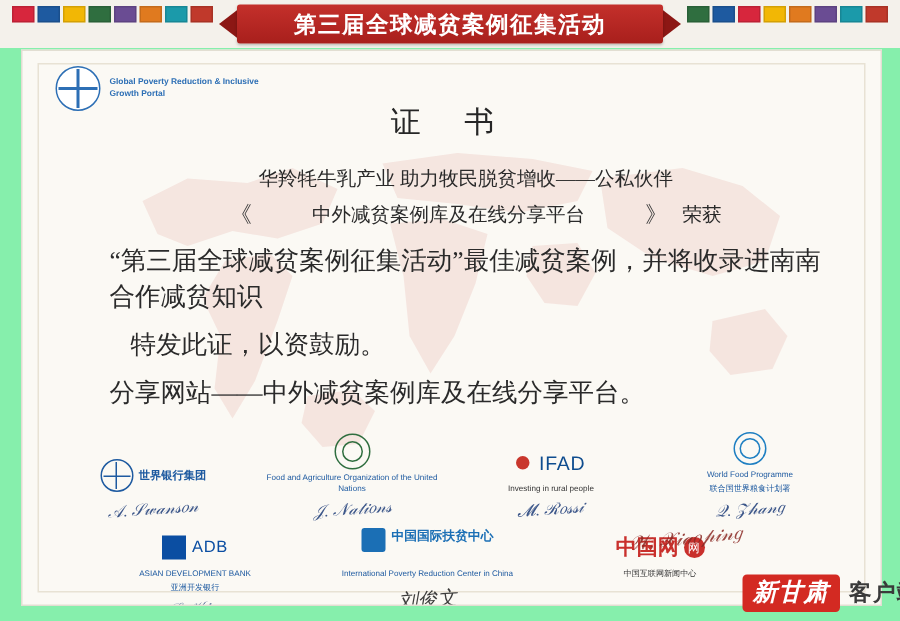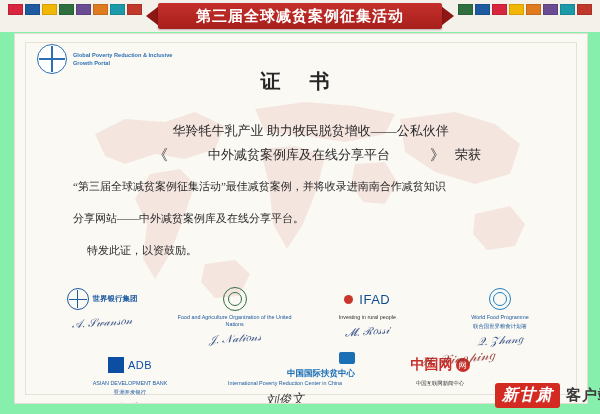--- a/index.html
+++ b/index.html
@@ -148,26 +148,26 @@
 
   .cert-title {
     position: absolute;
     top: 34px;
     left: 0; right: 0;
     text-align: center;
     font-size: 20px;
     letter-spacing: 12px;
     color: #262626;
     font-family: "Liberation Serif", serif;
-    font-weight: bold;
+    font-weight: normal;
   }
 
   .cert-body {
     position: absolute;
-    left: 58px; top: 84px;
+    left: 58px; top: 72px;
     right: 30px;
     color: #2a2a2a;
     font-family: "Liberation Serif", serif;
   }
   .line-award {
     font-size: 13px;
     line-height: 22px;
     text-align: center;
     padding: 0 36px;
   }
@@ -182,36 +182,36 @@
     font-size: 15px;
     color: #3a3a3a;
     padding: 0 4px;
   }
   .award-verb {
     font-size: 13px;
     padding-left: 6px;
     white-space: nowrap;
   }
   .para {
-    font-size: 11px;
+    font-size: 17px;
     line-height: 24px;
     margin-top: 8px;
     text-indent: 0;
   }
   .para.indent { text-indent: 14px; }
 
   
   .orgs-row1 {
     position: absolute;
     left: 28px;
     top: 252px;
     width: 516px;
     display: flex;
     justify-content: space-between;
-    align-items: flex-start;
+    align-items: flex-end;
   }
   .org {
     width: 118px;
     text-align: center;
     position: relative;
   }
   .org-mark {
     height: 26px;
     display: flex;
     align-items: center;
@@ -308,23 +308,22 @@
     background: #0b4ea2;
   }
   .adb-label {
     font-size: 11px;
     font-weight: normal;
     color: #0b4ea2;
     letter-spacing: 0.5px;
   }
   .cn-center-mark {
     display: flex;
-    align-items: flex-end;
+    align-items: flex-start;
     gap: 4px;
-    flex-direction: column;
   }
   .cn-square {
     width: 16px; height: 16px;
     background: #1b6fb5;
     border-radius: 2px;
   }
   .cn-label {
     font-size: 8.5px;
     color: #1b6fb5;
     font-weight: bold;
@@ -456,22 +455,22 @@
         <span class="award-verb" style="visibility:hidden">荣获</span>
       </div>
       <div class="row-quote">
         <span class="quote-mark">《</span>
         <span class="line-award">中外减贫案例库及在线分享平台</span>
         <span class="quote-mark">》</span>
         <span class="award-verb">荣获</span>
       </div>
 
       <div class="para">“第三届全球减贫案例征集活动”最佳减贫案例，并将收录进南南合作减贫知识</div>
+      <div class="para indent">特发此证，以资鼓励。</div>
       <div class="para">分享网站——中外减贫案例库及在线分享平台。</div>
-      <div class="para indent">特发此证，以资鼓励。</div>
     </div>
 
     <div class="orgs-row1">
       <div class="org">
         <div class="org-mark">
           <div class="wb-globe"></div>
           <div style="font-size:7.5px;color:#1e5aa0;font-weight:bold;">世界银行集团</div>
         </div>
         <div class="sig">𝒜. 𝒮𝓌𝒶𝓃𝓈𝑜𝓃</div>
       </div>

